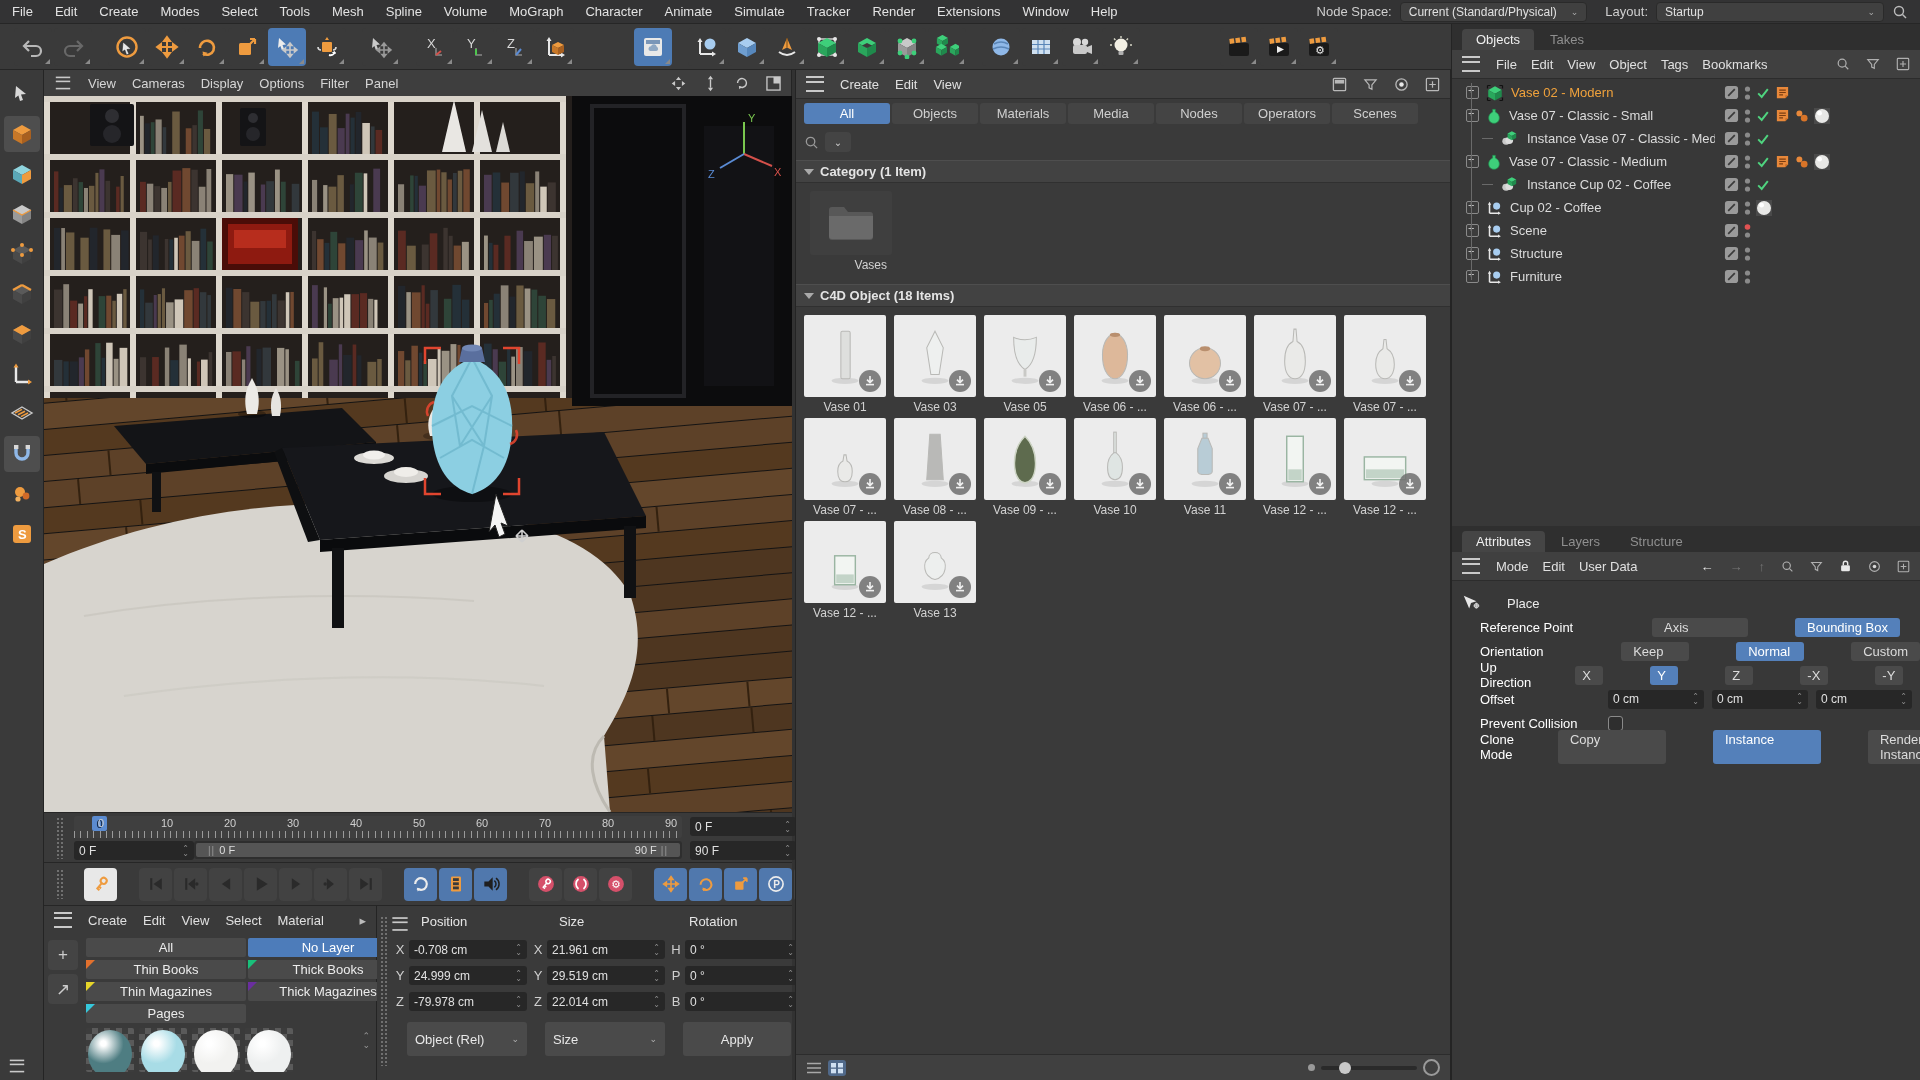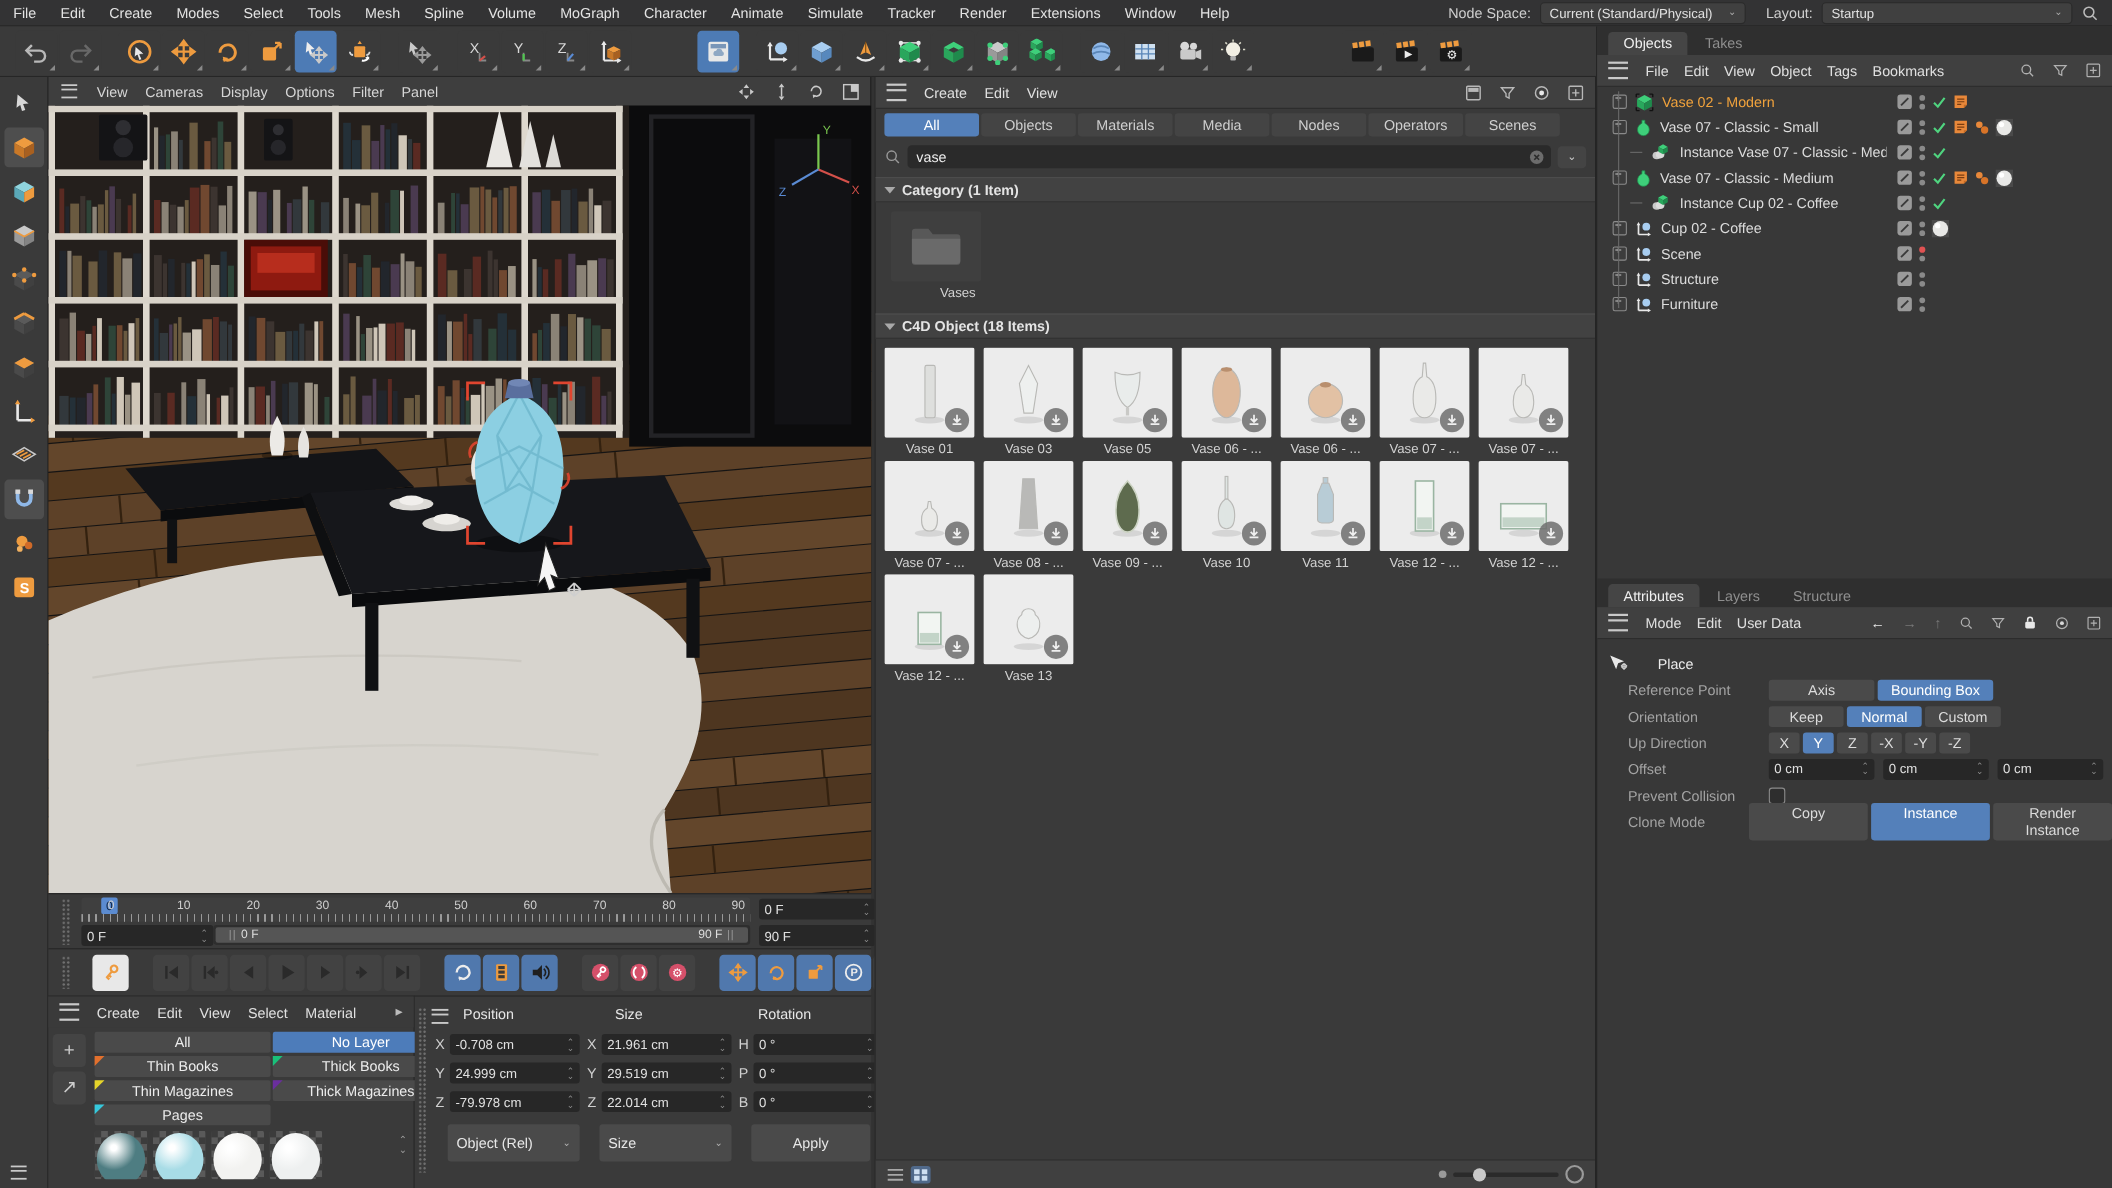--- a/index.html
+++ b/index.html
@@ -39,23 +39,23 @@
   .om-row .exp{width:11px;height:11px;border:1px solid #8a8a8a;border-radius:2px;margin-left:14px;position:relative;background:#3c3c3c;}
   .om-row .exp::before{content:"+";position:absolute;left:1px;top:-3px;font-size:11px;color:#bdbdbd;}
   .om-row .lbl{margin-left:7px;color:#dcdcdc;white-space:nowrap;overflow:hidden;max-width:188px;}
   .om-row.hl .lbl{color:#f0a23c;}
   .om-row .treeicon{margin-left:7px;}
   .om-row .tagzone{position:absolute;left:272px;display:flex;align-items:center;gap:5px;}
   .vline{position:absolute;left:19px;top:0;width:1px;background:#6a6a6a;}
   
   #attr{position:absolute;left:0;top:502px;width:100%;}
   .arow{display:flex;align-items:center;height:24px;padding-left:28px;}
-  .arow .alabel{width:128px;color:#a3a3a3;}
+  .arow .alabel{width:128px;color:#ffffff;}
   .seg{display:flex;gap:3px;}
-  .segbtn{background:#4a4a4a;border-radius:3px;padding:2px 12px;color:#dcdcdc;text-align:center;}
+  .segbtn{background:#4a4a4a;border-radius:3px;padding:2px 12px;color:#dcdcdc;text-align:left;margin-left:44px;}
   .segbtn.sel{background:#5480ba;color:#fff;}
   .spin{background:#272727;border-radius:3px;height:19px;display:flex;align-items:center;padding:0 5px;color:#e0e0e0;font-size:12px;}
   .spin .chev{margin-left:auto;color:#8f8f8f;font-size:8px;line-height:5px;text-align:center;}
   .cbx{width:13px;height:13px;border:1px solid #8a8a8a;border-radius:3px;background:#2e2e2e;}
   
   #asset{position:absolute;left:795px;top:70px;width:656px;height:1010px;background:#3a3a3a;border-left:1px solid #242424;border-right:1px solid #242424;box-sizing:border-box;}
   #asset-tabs{display:flex;gap:2px;padding:4px 8px;}
   .atab{flex:0 0 86px;text-align:center;padding:3px 0;background:#444;border-radius:3px;color:#cfcfcf;}
   .atab.sel{background:#5480ba;color:#fff;}
   #asset-search{display:flex;align-items:center;gap:6px;padding:4px 8px;}
@@ -1533,29 +1533,20 @@
         <span class="atab">Operators</span>
         <span class="atab">Scenes</span>
       </div>
     <div id="asset-search">
       <span class="ic">
           <svg width="15" height="15" viewBox="0 0 16 16">
             <circle cx="7" cy="7" r="4.5" fill="none" stroke="#999" stroke-width="1.4"></circle>
             <line x1="10.5" y1="10.5" x2="14" y2="14" stroke="#999" stroke-width="1.4"></line>
           </svg>
         </span>
-      <div id="search-field">
-        <input value="vase" style="">
-        <span class="ic">
-            <svg width="14" height="14" viewBox="0 0 16 16">
-              <circle cx="8" cy="8" r="7" fill="#6c6c6c"></circle>
-              <path d="M5.5 5.5 L10.5 10.5 M10.5 5.5 L5.5 10.5" stroke="#2c2c2c" stroke-width="1.6"></path>
-            </svg>
-          </span>
-      </div>
       <span class="sq" style="width:26px;height:20px;font-size:10px;">⌄</span>
     </div>
     <div class="secthead">
       <span class="tri"></span>
         <span>Category (1 Item)</span>
     </div>
     <div id="folder-row">
       <div class="folder-tile">
         <div class="folder-thumb">
           <span class="ic">

